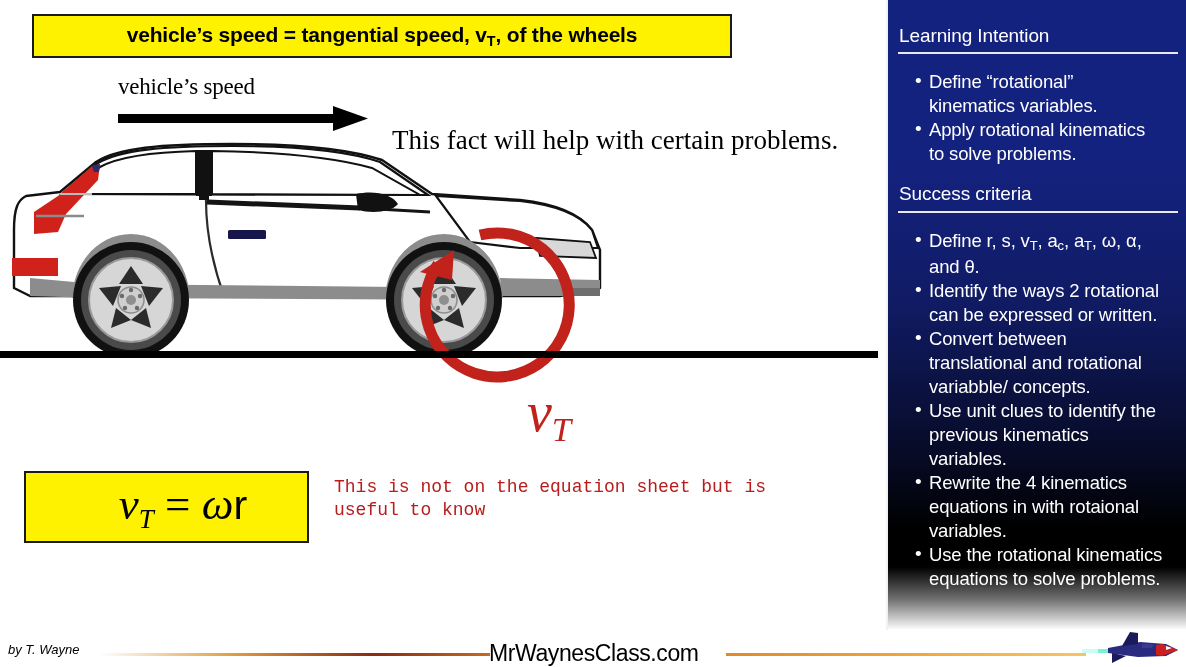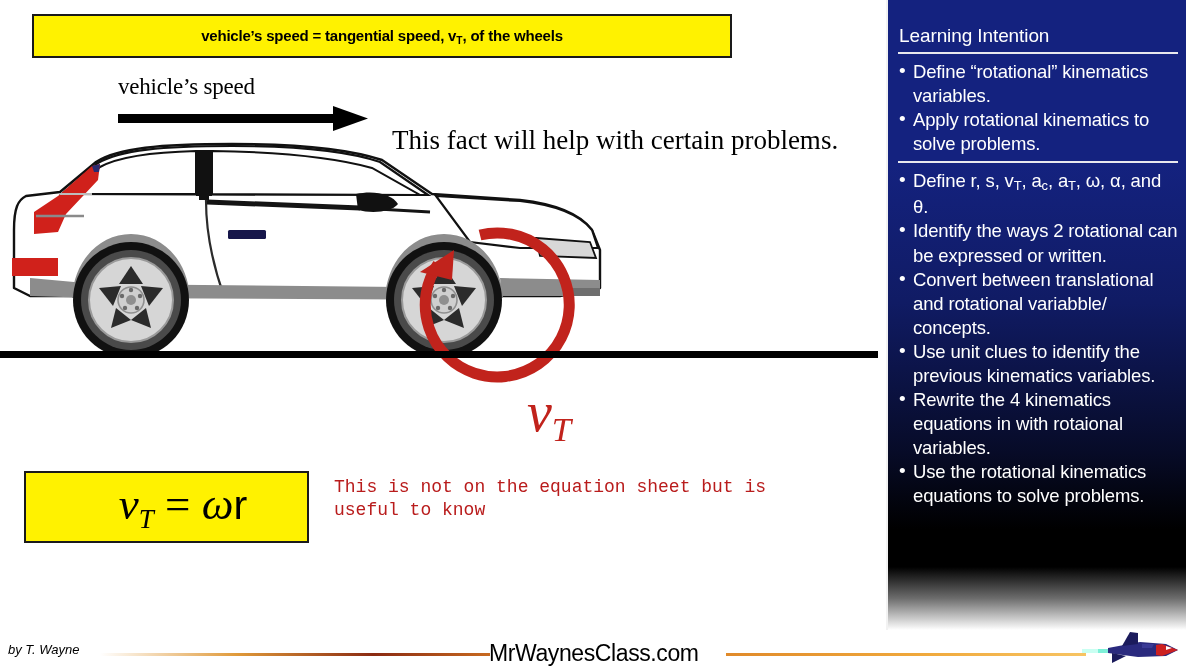--- a/index.html
+++ b/index.html
@@ -34,21 +34,21 @@
     height: 44px;
     background: #FFF200;
     border: 2px solid #1a1a1a;
     box-sizing: border-box;
     display: flex;
     align-items: center;
     justify-content: center;
   }
   #title-banner .banner-text {
     font-family: "Liberation Sans", sans-serif;
-    font-size: 15px;
+    font-size: 21px;
     font-weight: 600;
     color: #000000;
     letter-spacing: -0.2px;
     white-space: nowrap;
   }
   .sub {
     font-size: 0.68em;
     vertical-align: -0.28em;
     letter-spacing: 0;
   }
@@ -192,21 +192,21 @@
     padding-left: 3px;
     line-height: 1.22;
   }
   .sb-divider {
     height: 2px;
     background: #e8e8ee;
     margin: 5px 2px 6px 2px;
   }
   .sb-list {
     list-style: none;
-    margin: 0;
+    margin: 16px;
     padding: 0;
   }
   .sb-list li {
     position: relative;
     font-family: "Liberation Sans", sans-serif;
     font-size: 18.5px;
     color: #ffffff;
     line-height: 1.30;
     padding-left: 17px;
     margin-bottom: 0px;
@@ -410,20 +410,21 @@
   <div id="sidebar">
     <div id="sidebar-inner">
 
       <div class="sb-heading">Learning Intention</div>
       <div class="sb-divider"></div>
       <ul class="sb-list">
         <li>Define “rotational” kinematics variables.</li>
         <li>Apply rotational kinematics to solve problems.</li>
       </ul>
 
+      <div class="sb-heading" style="margin-top:2px;">Success criteria</div>
       <div class="sb-divider"></div>
       <ul class="sb-list">
         <li>
           <span>Define r, s, v</span><span class="sb-sub">T</span><span>, a</span><span class="sb-sub">c</span><span>, a</span><span class="sb-sub">T</span><span>, ω, α, and θ.</span>
         </li>
         <li>Identify the ways 2 rotational can be expressed or written.</li>
         <li>Convert between translational and rotational variabble/ concepts.</li>
         <li>Use unit clues to identify the previous kinematics variables.</li>
         <li>Rewrite the 4 kinematics equations in with rotaional variables.</li>
         <li>Use the rotational kinematics equations to solve problems.</li>

